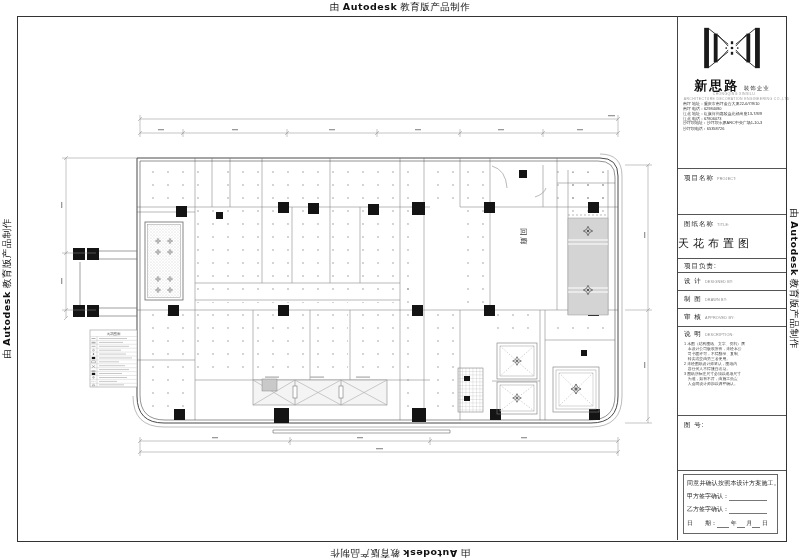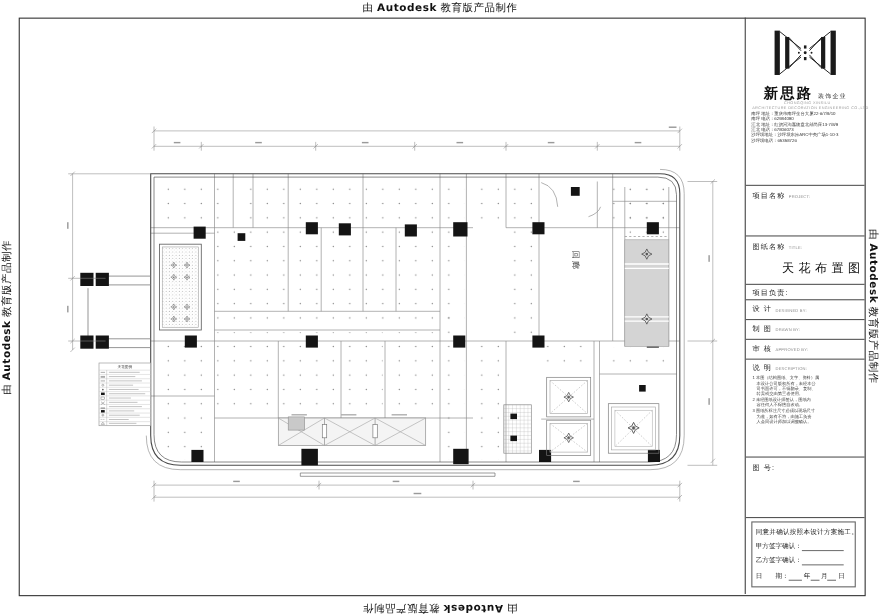--- a/index.html
+++ b/index.html
@@ -22,21 +22,21 @@
   .zh{font-size:6.5px;color:#222;letter-spacing:1px;white-space:nowrap;}
   .en{display:inline-block;font-size:6px;color:#8a8a8a;transform:scale(.62);transform-origin:0 80%;white-space:nowrap;letter-spacing:.3px;}
   .logo-wrap{position:absolute;left:0;top:8px;width:100%;text-align:center;}
   .brandname{position:absolute;left:0;top:60px;width:100%;text-align:center;white-space:nowrap;}
   .brandname .big{font-size:13px;font-weight:bold;letter-spacing:2px;color:#111;}
   .brandname .small{font-size:5.5px;color:#333;letter-spacing:1px;}
   .logo-en{position:absolute;left:0;width:160%;text-align:center;font-size:6px;color:#9a9a9a;
            transform:scale(.58);transform-origin:8% 0;white-space:nowrap;letter-spacing:.6px;}
   .addr{position:absolute;left:5px;top:86px;width:150%;font-size:6px;line-height:1.22;color:#333;
         transform:scale(.66);transform-origin:0 0;white-space:nowrap;}
-  .bigtitle{position:absolute;left:0;top:220px;width:100%;text-align:right;font-size:11px;
+  .bigtitle{position:absolute;left:0;top:220px;width:100%;text-align:left;font-size:11px;
             letter-spacing:4px;color:#111;font-family:Liberation Sans, sans-serif;}
   .notes{position:absolute;left:6px;top:326px;width:150%;font-size:6px;line-height:1.3;color:#444;
          transform:scale(.64);transform-origin:0 0;white-space:nowrap;}
   .confirm{position:absolute;left:5px;top:458px;width:93px;height:58px;border:1px solid #666;font-size:6px;color:#222;}
   .confirm .head{position:absolute;left:3px;top:4px;letter-spacing:.2px;white-space:nowrap;}
   .confirm .crow{position:absolute;left:3px;white-space:nowrap;}
   .uline{display:inline-block;border-bottom:1px solid #777;height:6px;vertical-align:bottom;}
 </style>
 </head>
 <body>

